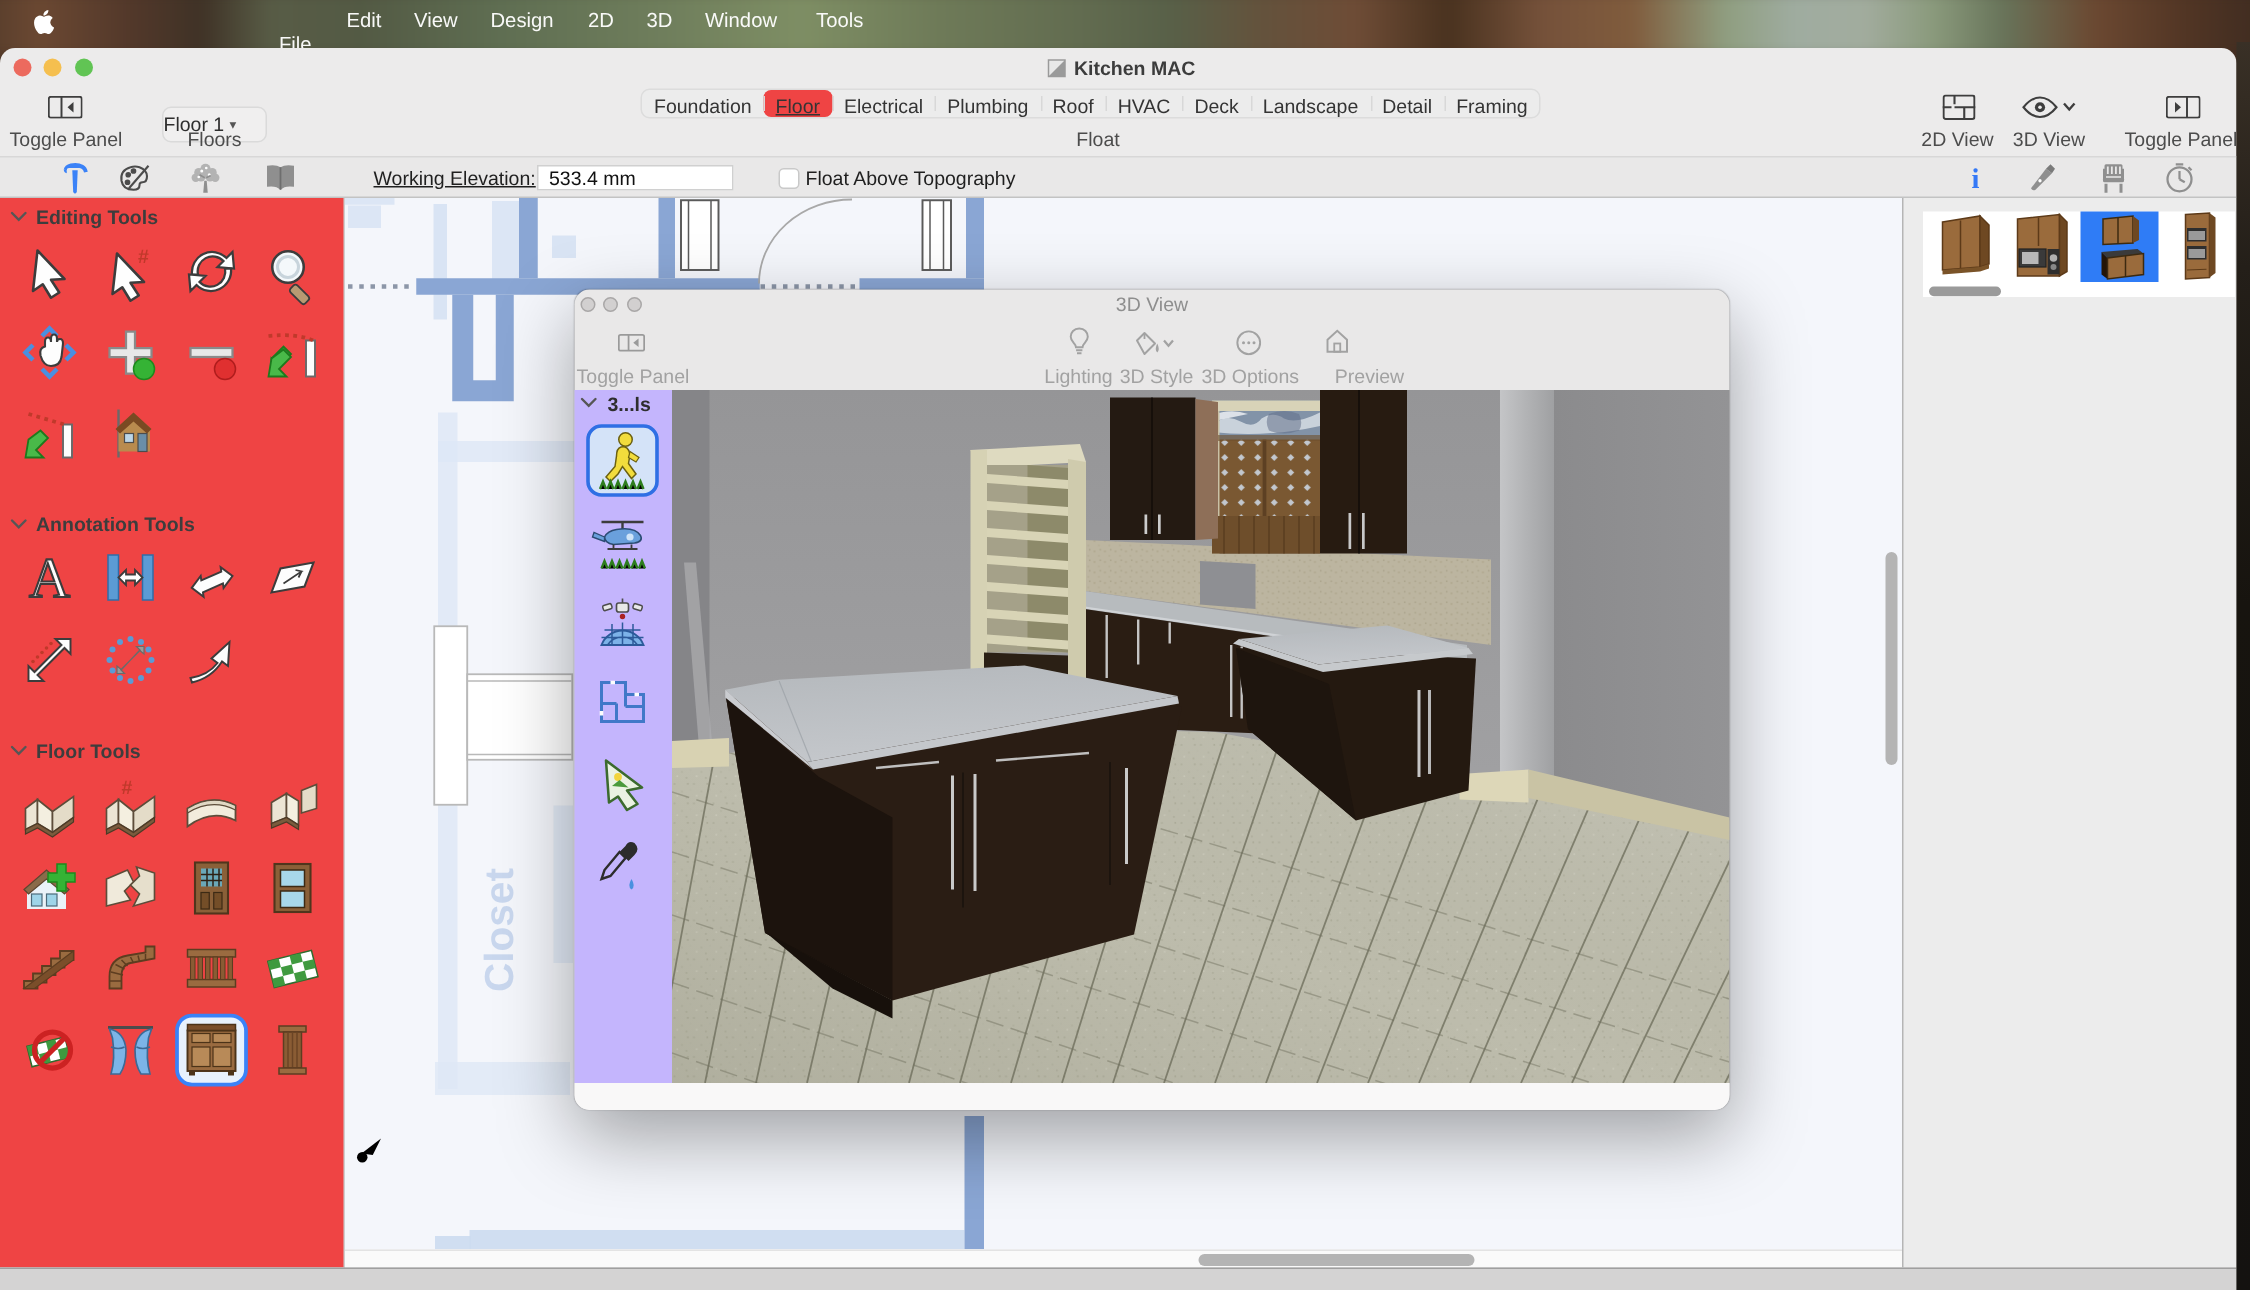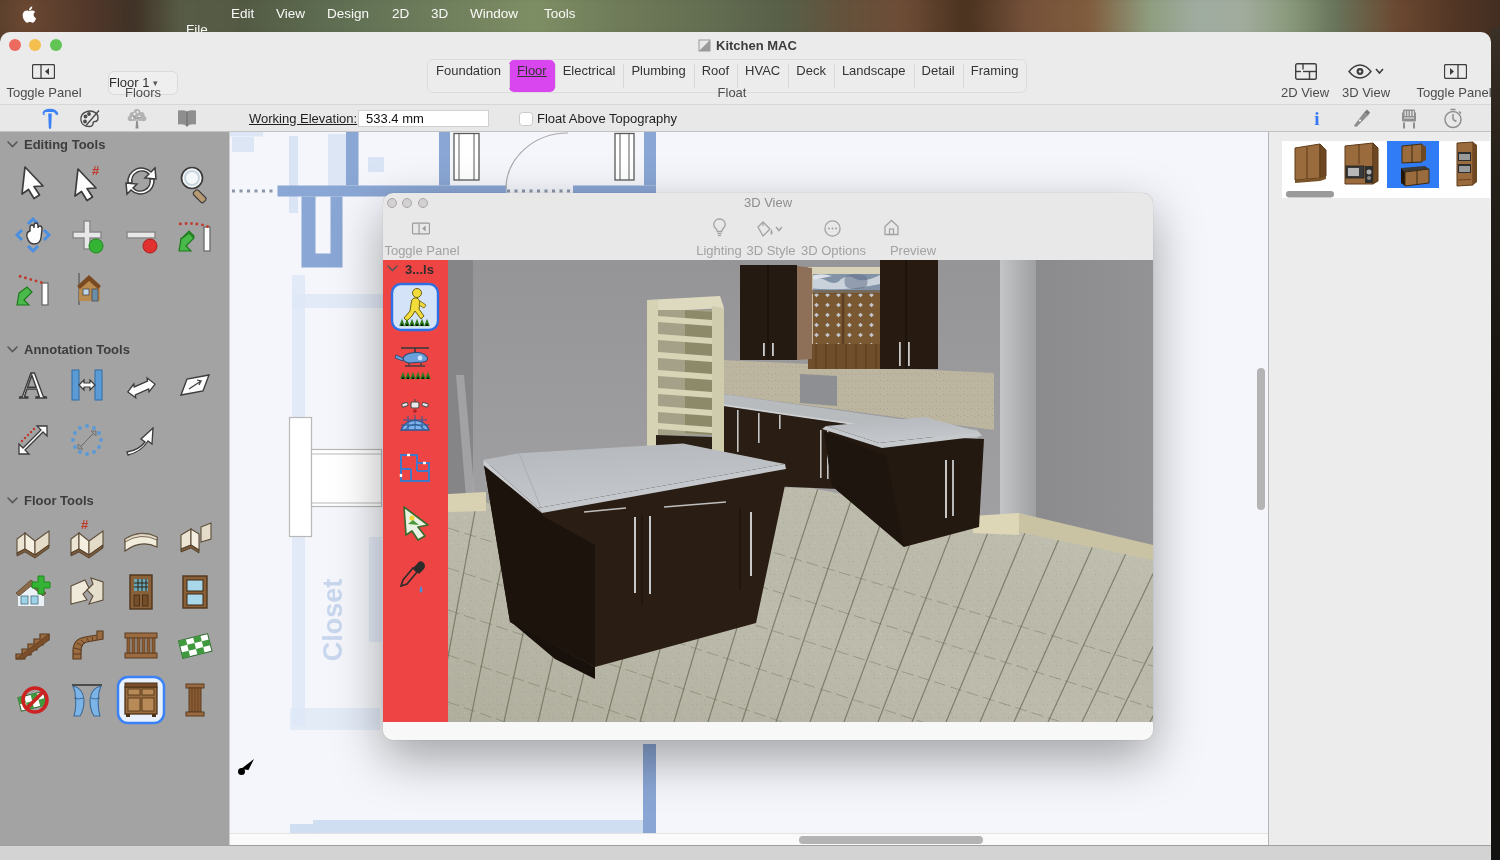--- a/index.html
+++ b/index.html
@@ -8,41 +8,41 @@
 #wallpaper { position:absolute; left:-20px; top:-8px; width:1540px; height:48px; filter:blur(5px);
   background:linear-gradient(90deg,#513a29 0%,#6b4832 3%,#52382a 7%,#3f3226 10%,#585c46 13%,#535a44 17%,#5f6e52 23%,#6f7e5c 30%,#7e8e64 36%,#6e7a58 42%,#626c50 48%,#586048 52%,#64523c 56%,#6e4c36 60%,#49321f 64%,#75513a 68%,#805c3d 72%,#8f9e80 76%,#9facA0 79%,#a2aC9e 82%,#8a9a7c 85%,#68745a 88%,#6b4831 92%,#513524 96%,#3b2a20 100%);
 }
 #menubar { position:absolute; left:0; top:0; width:1500px; height:28px; }
 #menubar .item { position:absolute; top:0; height:28px; line-height:28px; font-size:13.5px; color:rgba(255,255,255,0.96); }
 #appwin { position:absolute; left:0; top:32px; width:1491px; height:828px; background:#ecebeb; border-radius:10px 10px 0 0; }
 #rightstrip { position:absolute; left:1491px; top:28px; width:9px; height:832px; background:linear-gradient(180deg,#393026 0%,#241f19 18%,#17140f 45%,#141210 100%); }
 .tl { position:absolute; width:12px; height:12px; border-radius:50%; top:38.5px; }
 #titlebar-title { position:absolute; top:37.5px; left:698px; font-size:13px; font-weight:bold; color:#3c3c3c; }
 .toolbar-label { position:absolute; font-size:13px; color:#4c4c4c; text-align:center; }
-#plantabs { position:absolute; left:427px; top:59px; height:34px; display:flex; background:#ececec; border:1px solid #dcdcdc; border-radius:6px; }
+#plantabs { position:absolute; left:427px; top:59px; height:20px; display:flex; background:#ececec; border:1px solid #dcdcdc; border-radius:6px; }
 #plantabs .seg { position:relative; font-size:13px; color:#343434; line-height:21px; padding:0 8px; border-radius:5px; white-space:nowrap; }
 #plantabs .seg + .seg::before { content:""; position:absolute; left:0; top:4px; bottom:4px; width:1px; background:#d8d8d8; }
-#plantabs .seg.sel { background:#d946ef;text-decoration:underline; }
+#plantabs .seg.sel { background:#ef4444;text-decoration:underline; }
 #floor1btn { position:absolute; left:108px; top:71px; width:70px; height:24px; background:#f0efef; border:1px solid #dadada; border-radius:6px; font-size:13px; color:#2e2e2e; line-height:22px; text-align:left; }
 #subbar { position:absolute; left:0; top:104px; width:1491px; height:28px; background:#e9e8e8; border-top:1px solid #d8d7d7; border-bottom:1px solid #c3c3c3; }
 #subbar .lbl { position:absolute; top:6px; font-size:13px; color:#1f1f1f; }
 #elevinput { position:absolute; left:358px; top:5px; width:131px; height:17px; background:#fff; border:1px solid #d0d0d0; font-size:13px; color:#111; padding-left:7px; line-height:15px; }
 #chk { position:absolute; left:519px; top:7px; width:14px; height:14px; background:#fff; border:1px solid #c9c9c9; border-radius:3.5px; }
-#leftpanel { position:absolute; left:0; top:132px; width:230px; height:713px; background:#a3a3a3; border-right:1px solid #cfcfcf; }
+#leftpanel { position:absolute; left:0; top:132px; width:230px; height:713px; background:#ef4444; border-right:1px solid #cfcfcf; }
 #rightpanel { position:absolute; left:1268px; top:132px; width:223px; height:713px; background:#ececec; border-left:1px solid #b5b5b5; }
 #canvas { position:absolute; left:230px; top:132px; width:1038px; height:701px; background:#f4f6fb; overflow:hidden; }
 #hscroll { position:absolute; left:230px; top:833px; width:1038px; height:12px; background:#fafafa; border-top:1px solid #e3e3e3; }
 #hscroll .thumb { position:absolute; left:569px; top:2px; width:184px; height:8px; background:#b4b4b4; border-radius:4px; }
 #vscroll { position:absolute; left:1257px; top:368px; width:8px; height:142px; background:#b4b4b4; border-radius:4px; }
 #statusbar { position:absolute; left:0; top:845px; width:1491px; height:15px; background:#d4d3d3; border-top:1px solid #9f9f9f; }
 #win3d { position:absolute; left:383px; top:193px; width:770px; height:547px; background:#e9e8e8; border-radius:10px; box-shadow:0 18px 50px rgba(0,0,0,0.35), 0 0 1px rgba(0,0,0,0.3); }
 #win3d .gdot { position:absolute; top:4.5px; width:10px; height:10px; border-radius:50%; background:#d2d0d0; border:1.2px solid #a9a7a7; }
 #w3title { position:absolute; left:0; top:2px; width:770px; text-align:center; font-size:13px; color:#8e8e8e; }
 .w3lbl { position:absolute; top:50px; font-size:13px; color:#a2a2a2; text-align:center; }
-#w3strip { position:absolute; left:0px; top:67px; width:80px; height:462px; background:#ef4444; border-right:1px solid #d5d5d5; border-radius:0 0 0 0; }
+#w3strip { position:absolute; left:0px; top:67px; width:80px; height:462px; background:#c4b5fd; border-right:1px solid #d5d5d5; border-radius:0 0 0 0; }
 #w3view { position:absolute; left:65px; top:67px; width:705px; height:462px; background:#a2a2a4; }
 #w3bottom { position:absolute; left:0; top:529px; width:770px; height:18px; background:#f9f8f8; border-radius:0 0 10px 10px; }
 </style>
 </head>
 <body>
 <div id="wallpaper"></div>
 <div id="menubar">
   <svg style="position:absolute;left:21px;top:6px" width="15" height="17" viewBox="0 0 15 17">
       <path fill="#fff" d="M12.5 9.1c0-2 1.6-3 1.7-3.1-.9-1.4-2.4-1.6-2.9-1.6-1.2-.1-2.4.7-3 .7-.6 0-1.6-.7-2.6-.7C4.4 4.5 3.1 5.2 2.4 6.4.9 8.9 2 12.6 3.5 14.6c.7 1 1.5 2.1 2.6 2.1 1 0 1.4-.7 2.7-.7 1.2 0 1.6.7 2.7.7 1.1 0 1.8-1 2.5-2 .8-1.2 1.1-2.3 1.1-2.4 0 0-2.1-.8-2.6-3.2zM10.4 3.2c.6-.7 1-1.6.8-2.6-.8 0-1.8.6-2.4 1.3-.5.6-1 1.6-.8 2.5.9.1 1.8-.5 2.4-1.2z"></path>
     </svg>

